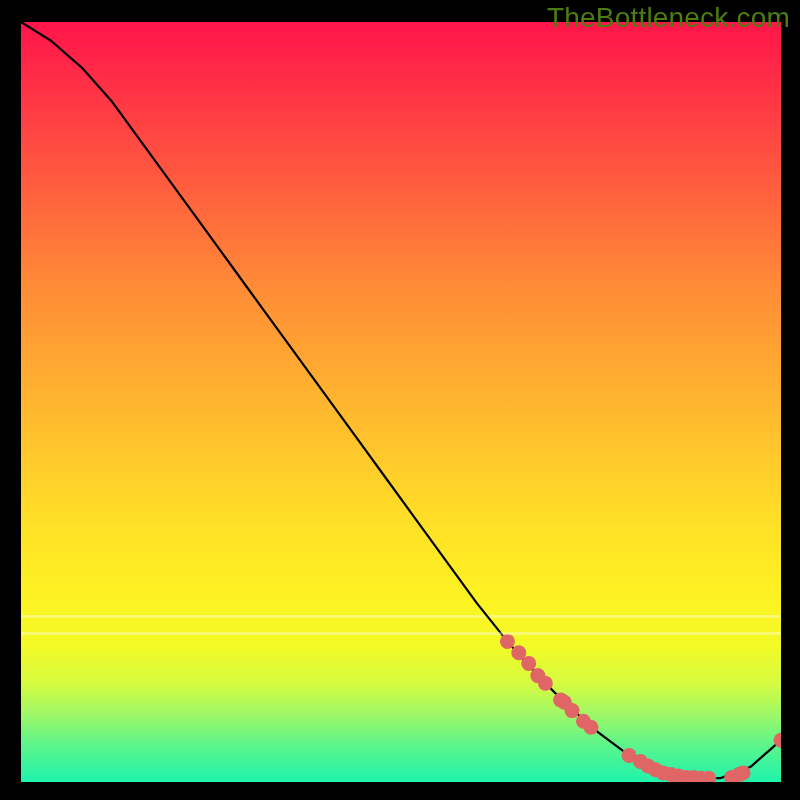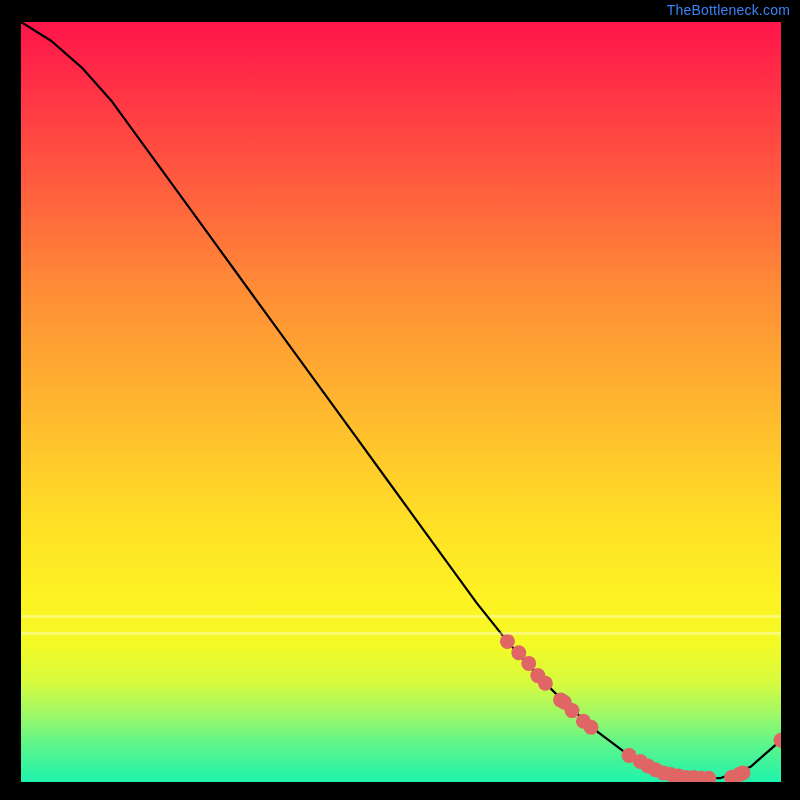--- a/index.html
+++ b/index.html
@@ -13,23 +13,23 @@
   }
   .frame {
     position: relative;
     width: 800px;
     height: 800px;
   }
   .watermark {
     position: absolute;
     top: 2px;
     right: 10px;
-    font-size: 14px;
+    font-size: 28px;
     font-weight: 400;
-    color: #3b82f6;
+    color: #4d7c0f;
     letter-spacing: 0.2px;
     z-index: 5;
   }
   .plot-area {
     position: absolute;
     left: 21px;
     top: 22px;
     width: 760px;
     height: 760px;
     

